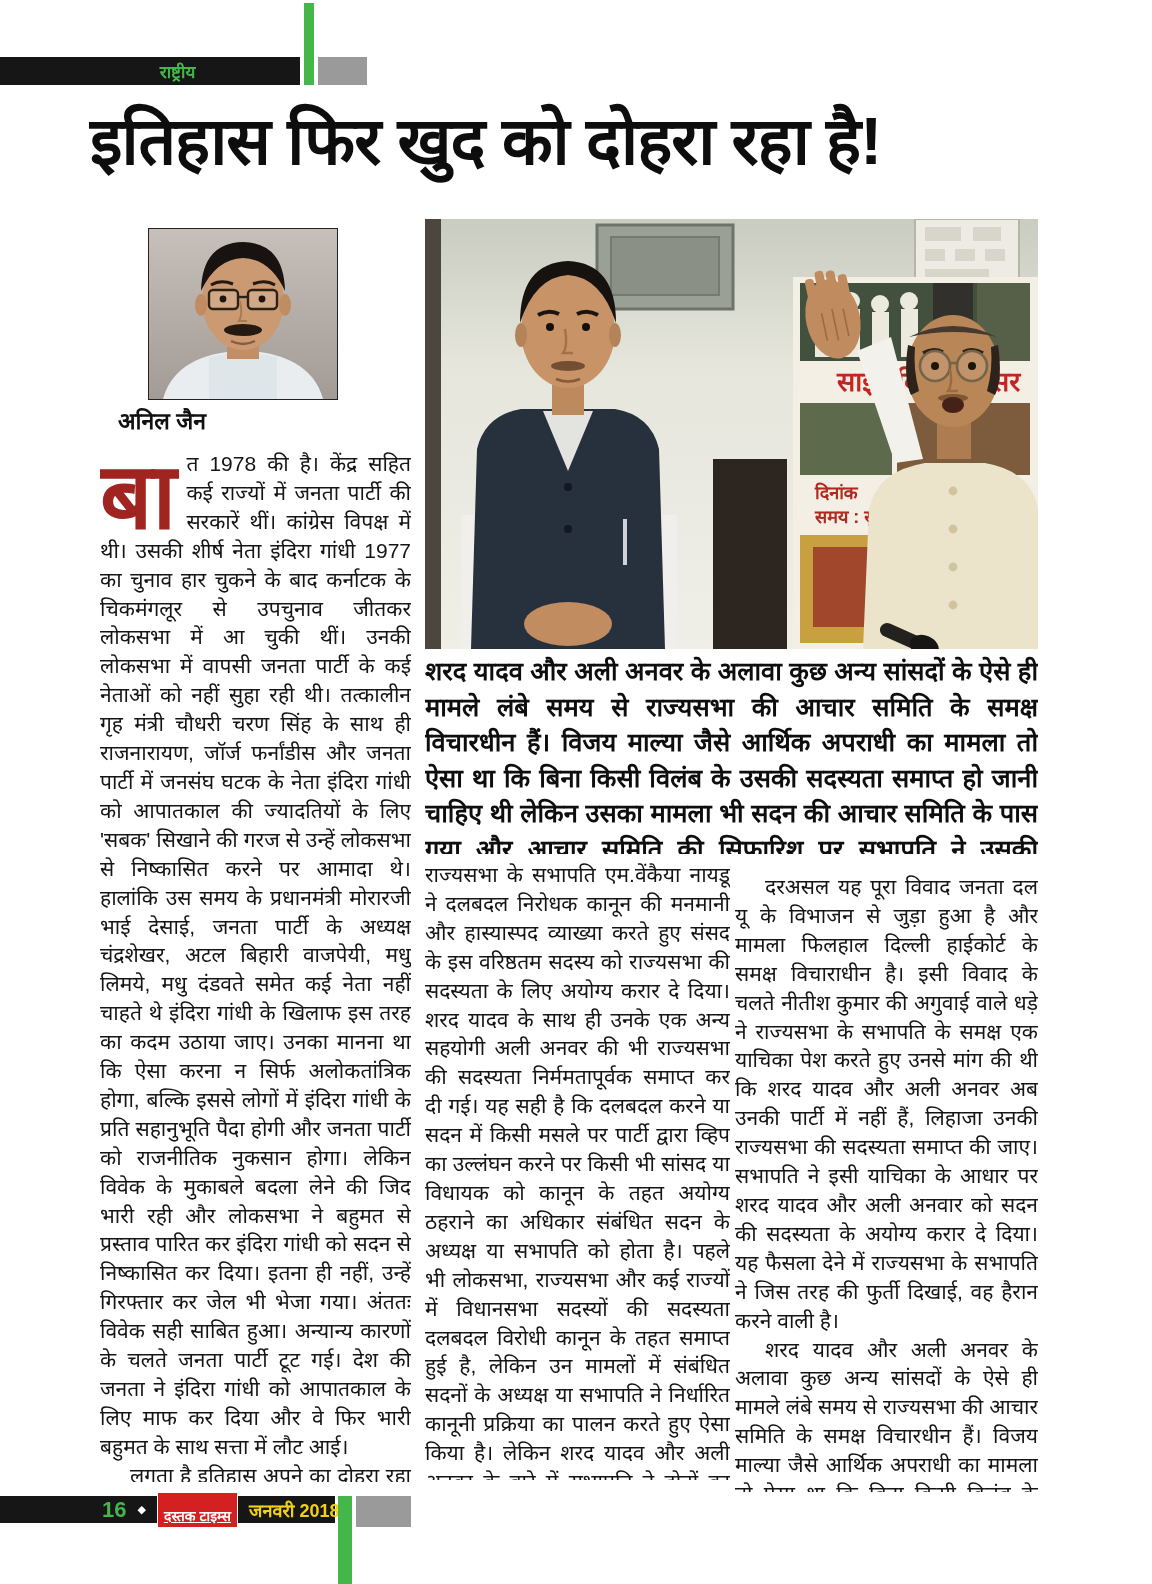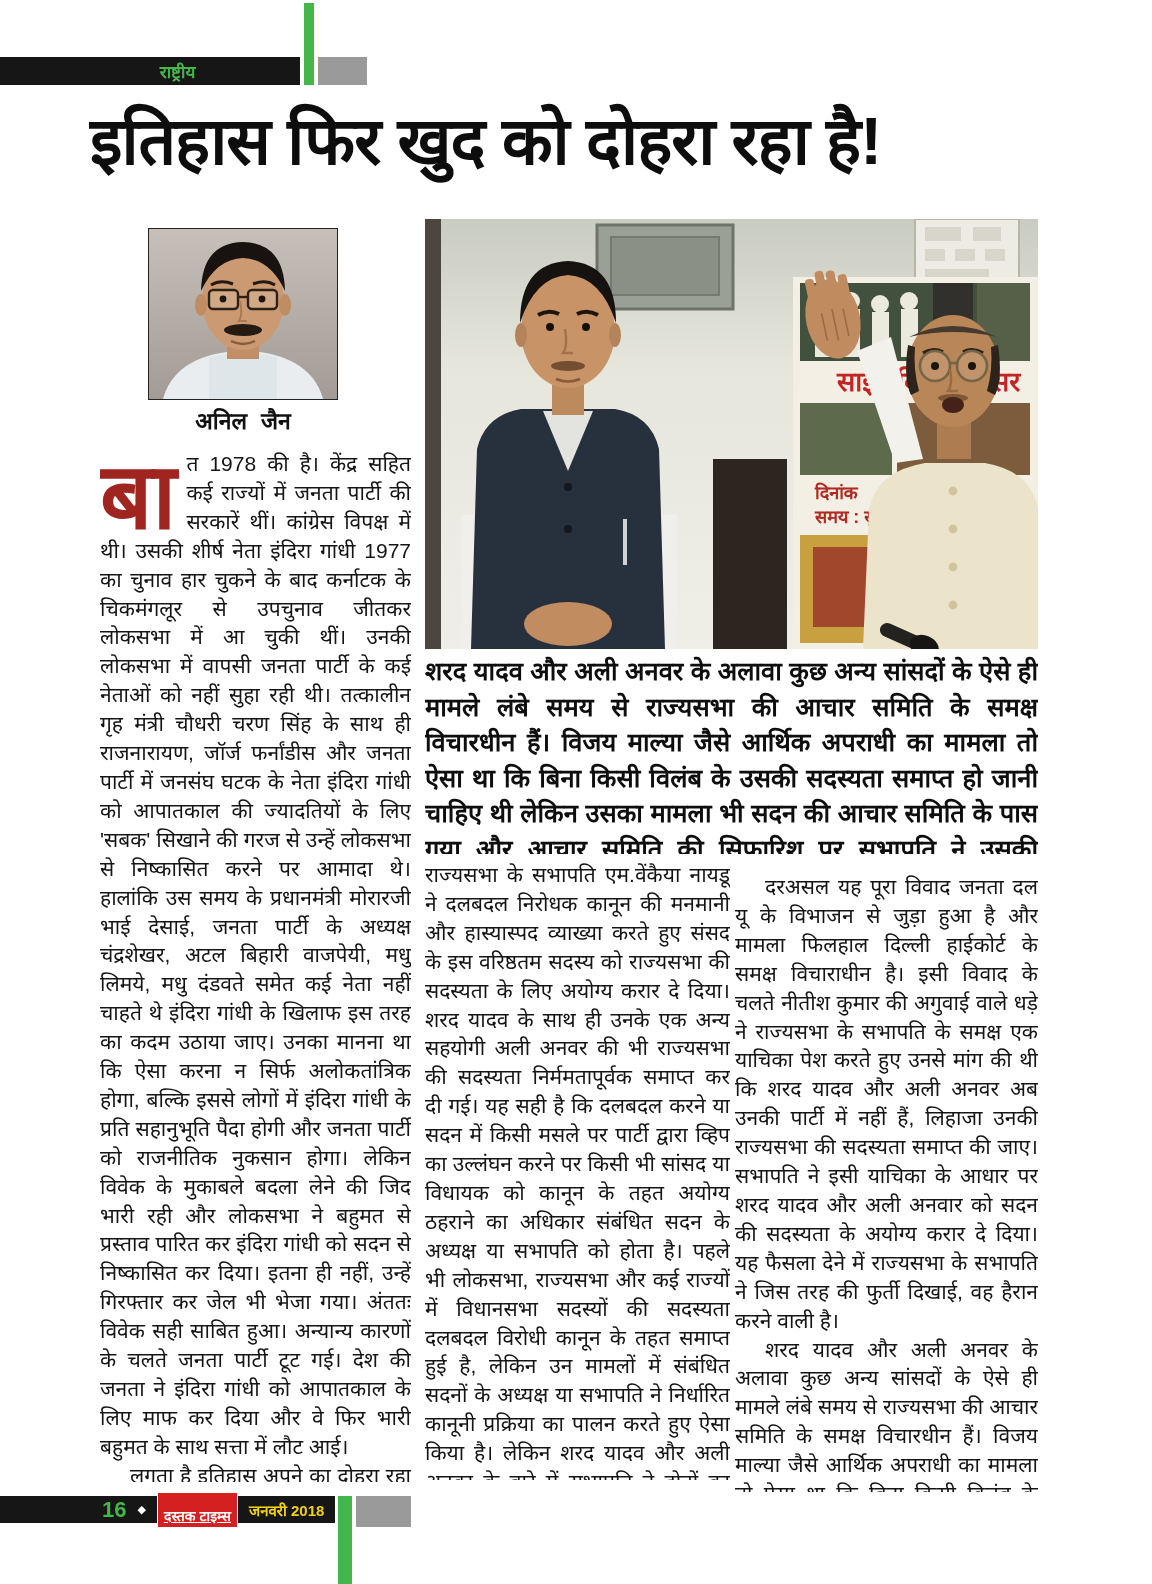--- a/index.html
+++ b/index.html
@@ -15,22 +15,22 @@
   .header-stripe { left:304px; top:3px; width:10px; height:82px; }
   .header-gray { position:absolute; left:318px; top:57px; width:49px; height:28px; background:#9a9a9a; }
 
   .headline { position:absolute; left:90px; top:86px; width:950px; height:118px;
     font-size:66px; font-weight:900; color:#0d0d0d; 
     letter-spacing:-1px; line-height:110px; white-space:nowrap; }
 
   
   .author-photo { position:absolute; left:148px; top:228px; width:190px; height:172px;
     border:1px solid #222; background:#b3aca6; }
-  .author-name { position:absolute; left:118px; top:404px; width:250px; text-align:center;
-    font-size:23px; font-weight:bold; color:#111;font-family:Liberation Mono, monospace; }
+  .author-name { position:absolute; left:118px; top:404px; width:250px; 
+    font-size:23px; font-weight:bold; color:#111; }
 
   
   .main-photo { position:absolute; left:425px; top:219px; width:613px; height:430px; background:#dfdfd6; }
 
   
   .col { position:absolute; text-align:justify; color:#141414; }
   .body-text { font-size:21px; line-height:28.9px; }
   .left-col  { left:100px; top:450px; width:311px; height:1032px; overflow:hidden; }
   .mid-col   { left:425px; top:861px; width:305px; height:619px; overflow:hidden; }
   .right-col { left:735px; top:861px; width:303px; height:619px; overflow:hidden;margin-top:12px; }
@@ -42,21 +42,21 @@
     font-size:25.5px; line-height:35.5px; font-weight:bold; text-align:justify; color:#0e0e0e; }
 
   
   .footer-bar { position:absolute; left:0; top:1496px; width:335px; height:27px;
     background:#161616; display:flex; align-items:center; gap:11px; padding-left:102px; }
   .page-number { color:var(--accent-green,#45b649); font-size:22px; font-weight:bold; line-height:1; }
   .diamond { color:#ffffff; font-size:11px; }
   .magazine-logo { background:var(--logo-red,#d42020); border:1px solid #fff;
     color:#fff; font-size:14px; font-weight:bold; padding:13px 6px 2px 6px;
     text-decoration:underline; white-space:nowrap; }
-  .issue-date { color:var(--date-yellow,#f2d113); font-size:15px; font-weight:bold; white-space:nowrap; }
+  .issue-date { color:var(--date-yellow,#f2d113); font-size:18px; font-weight:bold; white-space:nowrap; }
   .footer-stripe { left:338px; top:1496px; width:14px; height:88px; }
   .footer-gray { position:absolute; left:356px; top:1496px; width:55px; height:31px; background:#9a9a9a; }
 </style>
 </head>
 <body>
 
 <div class="page">
 
   <div class="header-bar">
     <span class="section-label">राष्ट्रीय</span>

